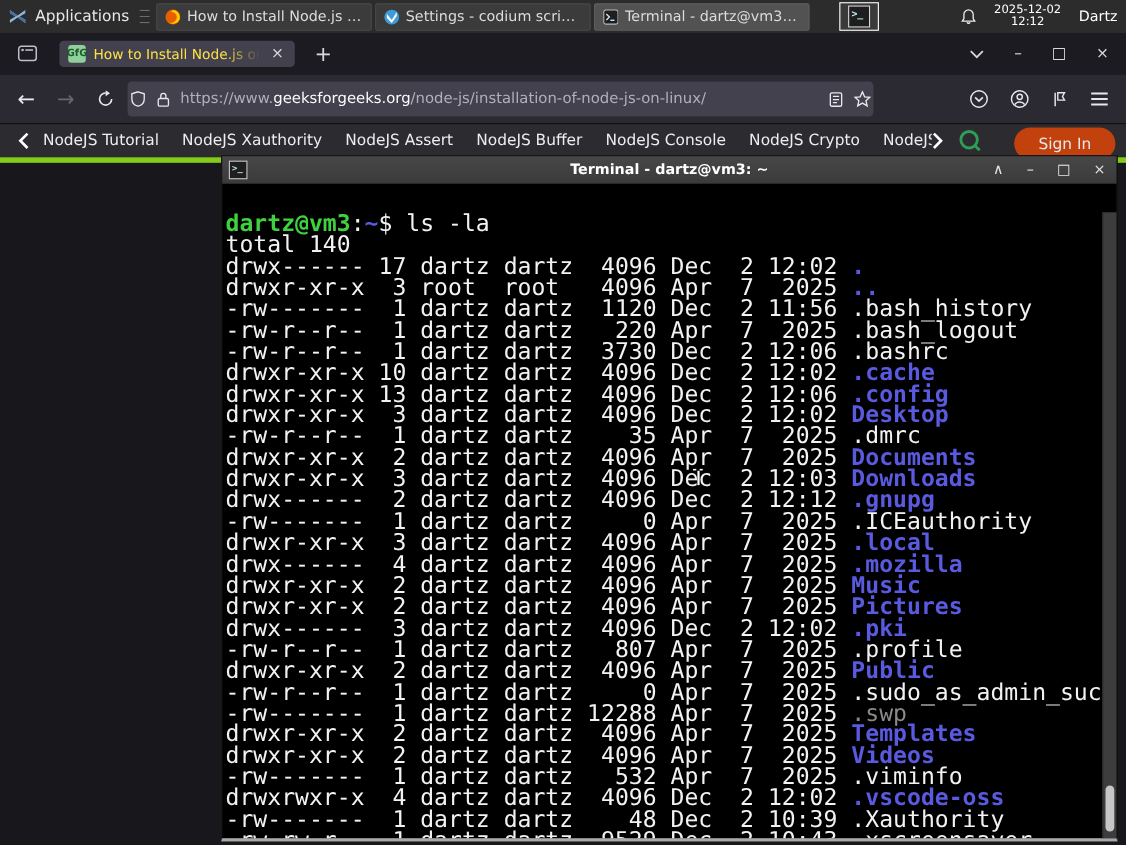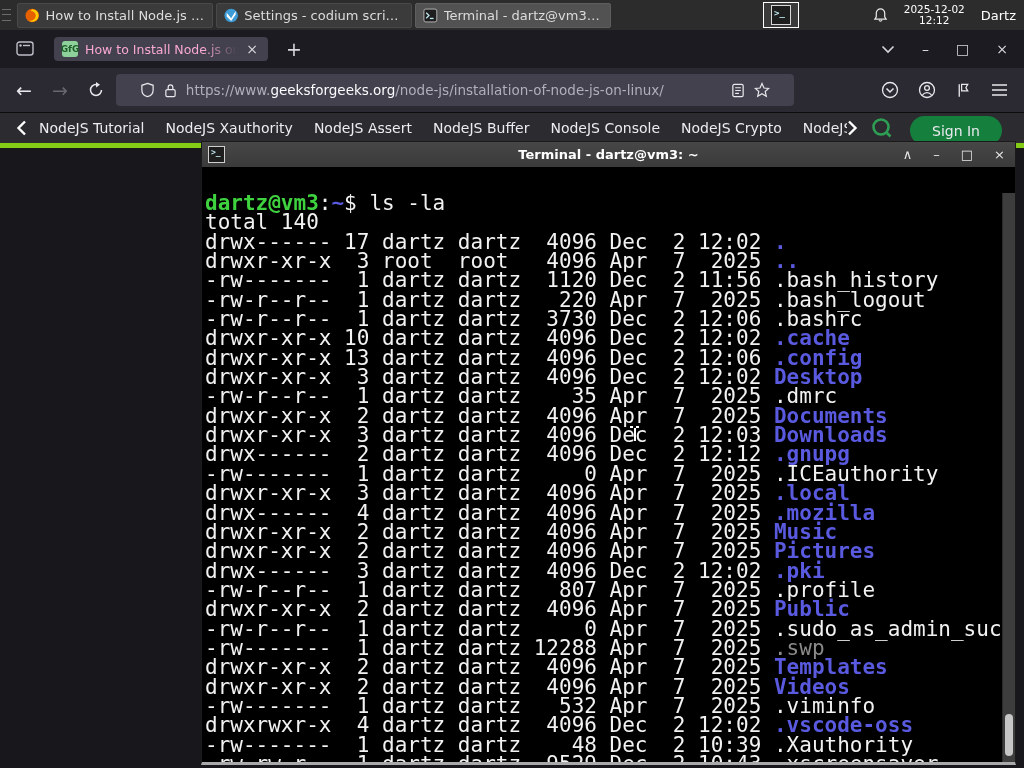--- a/index.html
+++ b/index.html
@@ -35,51 +35,51 @@
   .browser { position:absolute; top:30px; left:0; width:1024px; height:738px;
     display:flex; flex-direction:column; }
   .tabbar { height:38px; background:#1c1b22; display:flex; align-items:center; flex:none; }
   .fxview { margin-left:10px; width:30px; height:28px; display:flex; align-items:center;
     justify-content:center; border-radius:4px; }
   .tab { margin-left:14px; width:214px; height:24px; background:#42414d; border-radius:4px;
     display:flex; align-items:center; padding:0 8px; gap:7px; }
   .favicon { width:16px; height:16px; border-radius:3px; background:#8fd19a; color:#1e5c2a;
     font-size:9px; font-weight:bold; display:flex; align-items:center; justify-content:center;
     flex:none; }
-  .tab-title { flex:1; font-size:12.5px; color:#f9a8d4; white-space:nowrap; overflow:hidden;
+  .tab-title { flex:1; font-size:12.5px; color:#fde047; white-space:nowrap; overflow:hidden;
     -webkit-mask-image:linear-gradient(90deg,#000 78%,transparent); 
     mask-image:linear-gradient(90deg,#000 78%,transparent); }
   .tab-close { font-size:14px; color:#d7d7de; padding:0 2px; }
   .newtab { margin-left:12px; font-size:19px; color:#d7d7de; padding:0 6px; }
   .tab-right { margin-left:auto; display:flex; align-items:center; gap:27px;
     margin-right:16px; color:#d7d7de; }
   .wbtn { font-size:14px; color:#d7d7de; }
 
   .toolbar { height:45px; background:#2b2a33; display:flex; align-items:center;
     border-bottom:1px solid #0c0c0d; flex:none; }
   .navicons { display:flex; align-items:center; gap:20px; margin-left:16px; }
   .arrow { font-size:19px; color:#e8e8ec; }
   .arrow.disabled { color:#68676f; }
   .urlbar { margin-left:12px; width:678px; height:32px; background:#42414d; border-radius:4px;
-    display:flex; align-items:center; padding:0 24px; gap:9px; }
+    display:flex; align-items:center; padding:0 2px; gap:9px; }
   .urltext { font-size:13.5px; white-space:nowrap; overflow:hidden; }
   .urltext .dim { color:#b0afbb; }
   .urltext .host { color:#fbfbfe; }
   .url-spacer { flex:1; }
   .toolbar-right { margin-left:auto; display:flex; align-items:center; gap:19px;
     margin-right:16px; }
 
   
   .site-header { height:35px; background:#2b2b30; display:flex; align-items:center;
     flex:none; border-bottom:5px solid #84cc16; position:relative; }
   .site-nav { display:flex; gap:21px; margin-left:12px; width:808px; overflow:hidden;
     white-space:nowrap; }
   .site-nav li { list-style:none; color:#ececf1; font-size:14px; flex:none; }
-  .signin { position:absolute; right:22px; top:3px; width:92px; height:29px;
-    background:#15803d; border-radius:15px; color:#e9e9ee; font-size:14px;
+  .signin { position:absolute; right:10px; top:3px; width:92px; height:29px;
+    background:#c2410c; border-radius:15px; color:#e9e9ee; font-size:14px;
     display:flex; align-items:center; justify-content:center; }
   .page { flex:1; background:#18181c; }
 
   
   .terminal { position:absolute; left:201px; top:141px; width:815px; height:624px;
     background:#000; border:1px solid #1a1a1a; border-bottom:3px solid #a9a9a9; z-index:30; }
   .t-titlebar { height:25px; background:linear-gradient(#474747,#3a3a3a);
     display:flex; align-items:center; position:relative; }
   .t-icon { margin-left:6px; width:17px; height:17px; background:#1e1e1e;
     border:1px solid #cfcfcf; color:#bfe9f2; font-family:"DejaVu Sans Mono",monospace;
@@ -110,20 +110,27 @@
     background:#fff; }
   .ibeam::after { content:""; position:absolute; left:0; right:0; top:0; height:2px;
     background:#fff; box-shadow:0 13px 0 #fff; clip-path:polygon(0 0,3px 0,3px 100%,6px 100%,6px 0,100% 0,100% 100%,0 100%); }
 
   svg { display:block; }
 </style>
 </head>
 <body>
 
 <div class="panel">
+  <div class="app-btn">
+    <svg width="18" height="18" viewBox="0 0 18 18">
+      <path d="M2 3 L9 8 L16 3 L16 6 L11 9 L16 12 L16 15 L9 10 L2 15 L2 12 L7 9 L2 6 Z" fill="#8fb6dd"></path>
+      <path d="M2 3 L9 8 L7 9 L2 6 Z M16 12 L11 9 L9 10 L16 15 Z" fill="#41729f"></path>
+    </svg>
+    <span>Applications</span>
+  </div>
   <div class="panel-handle"></div>
 
   <div class="win-btns">
     <div class="win-btn">
       <svg width="15" height="15" viewBox="0 0 16 16">
         <circle cx="8" cy="8" r="7.5" fill="#e66000"></circle>
         <path d="M8 1 A7 7 0 0 1 15 8 A7 7 0 0 1 4 13.5 A6 6 0 0 0 12 8 A6 6 0 0 0 6 3 Z" fill="#ffcb00"></path>
       </svg>
       <span>How to Install Node.js o...</span>
     </div>

